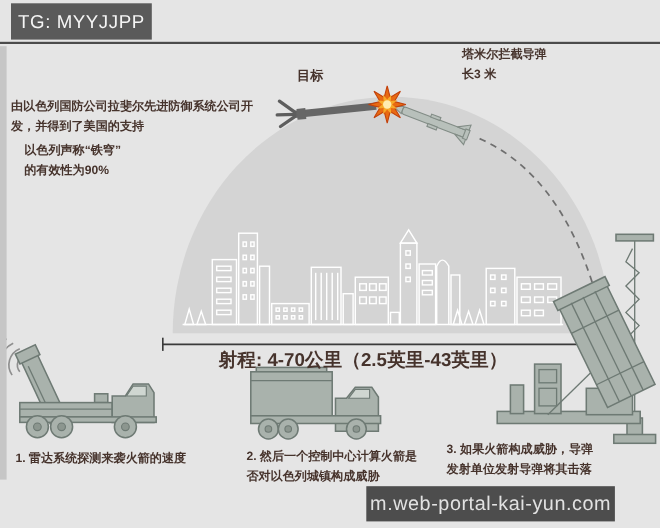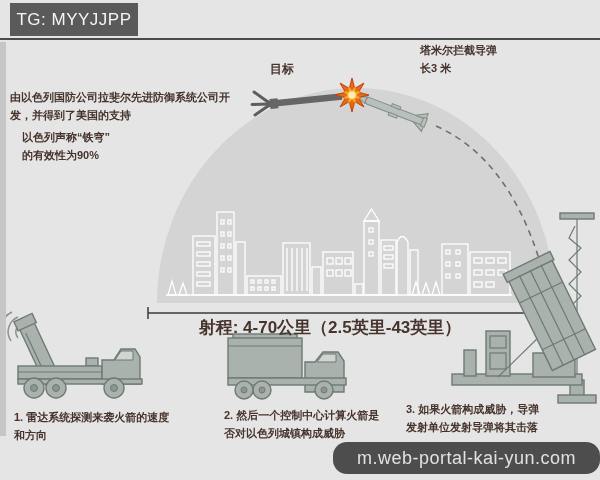--- a/index.html
+++ b/index.html
@@ -17,23 +17,23 @@
   .dev-note{left:10px;top:44px;width:230px;margin-top:44px;}
   .claim-note{left:10px;top:128px;width:160px;margin-left:12px;}
   .spec-note{left:420px;top:42px;width:150px;line-height:17.5px;}
   .target-label{left:270px;top:60px;font-size:12px;}
   .range-label{left:180px;top:319px;width:300px;text-align:center;font-size:17px;}
   .step{width:185px;}
   .step1{left:14px;top:408px;}
   .step2{left:224px;top:406px;}
   .step3{left:406px;top:400px;}
   
-  .watermark{left:333px;top:442px;width:267px;height:32px;background:var(--watermark-bg,#4d4d4d);
+  .watermark{left:333px;top:442px;width:226px;height:32px;background:var(--watermark-bg,#4d4d4d);
              color:var(--watermark-text,#e2e2e2);font-size:18px;line-height:32px;text-align:center;
-             letter-spacing:.5px;z-index:6;border-radius:14px;}
+             letter-spacing:.5px;z-index:6;}
   
   .scene{left:0;top:0;width:600px;height:480px;z-index:1;}
   .dome{fill:var(--dome,#d4d4d4);}
   .sky{stroke:var(--skyline,#ffffff);fill:none;stroke-width:1.3;}
   .veh{fill:var(--vehicle-fill,#a9b2ac);stroke:var(--vehicle-outline,#6e7a74);stroke-width:1.4;}
   .vehline{stroke:var(--vehicle-outline,#6e7a74);stroke-width:1.2;fill:none;}
   .hub{fill:var(--vehicle-dark,#8c968f);stroke:var(--vehicle-outline,#6e7a74);stroke-width:1;}
   .glass{fill:#cfd6d1;stroke:var(--vehicle-outline,#6e7a74);stroke-width:1;}
   .rocket{stroke:var(--rocket,#666666);fill:none;}
   .intercept{fill:var(--interceptor-fill,#b8c0bb);stroke:var(--interceptor-outline,#828c86);stroke-width:1;}
@@ -249,21 +249,20 @@
     <div>塔米尔拦截导弹</div>
     <div>长3 米</div>
   </div>
 
   <div class="abs note target-label">目标</div>
 
   <div class="abs note range-label">射程: 4-70公里（2.5英里-43英里）</div>
 
   <div class="abs note step step1">
     <div>1. 雷达系统探测来袭火箭的速度</div>
-    <div>和方向</div>
   </div>
   <div class="abs note step step2">
     <div>2. 然后一个控制中心计算火箭是</div>
     <div>否对以色列城镇构成威胁</div>
   </div>
   <div class="abs note step step3">
     <div>3. 如果火箭构成威胁，导弹</div>
     <div>发射单位发射导弹将其击落</div>
   </div>
 

